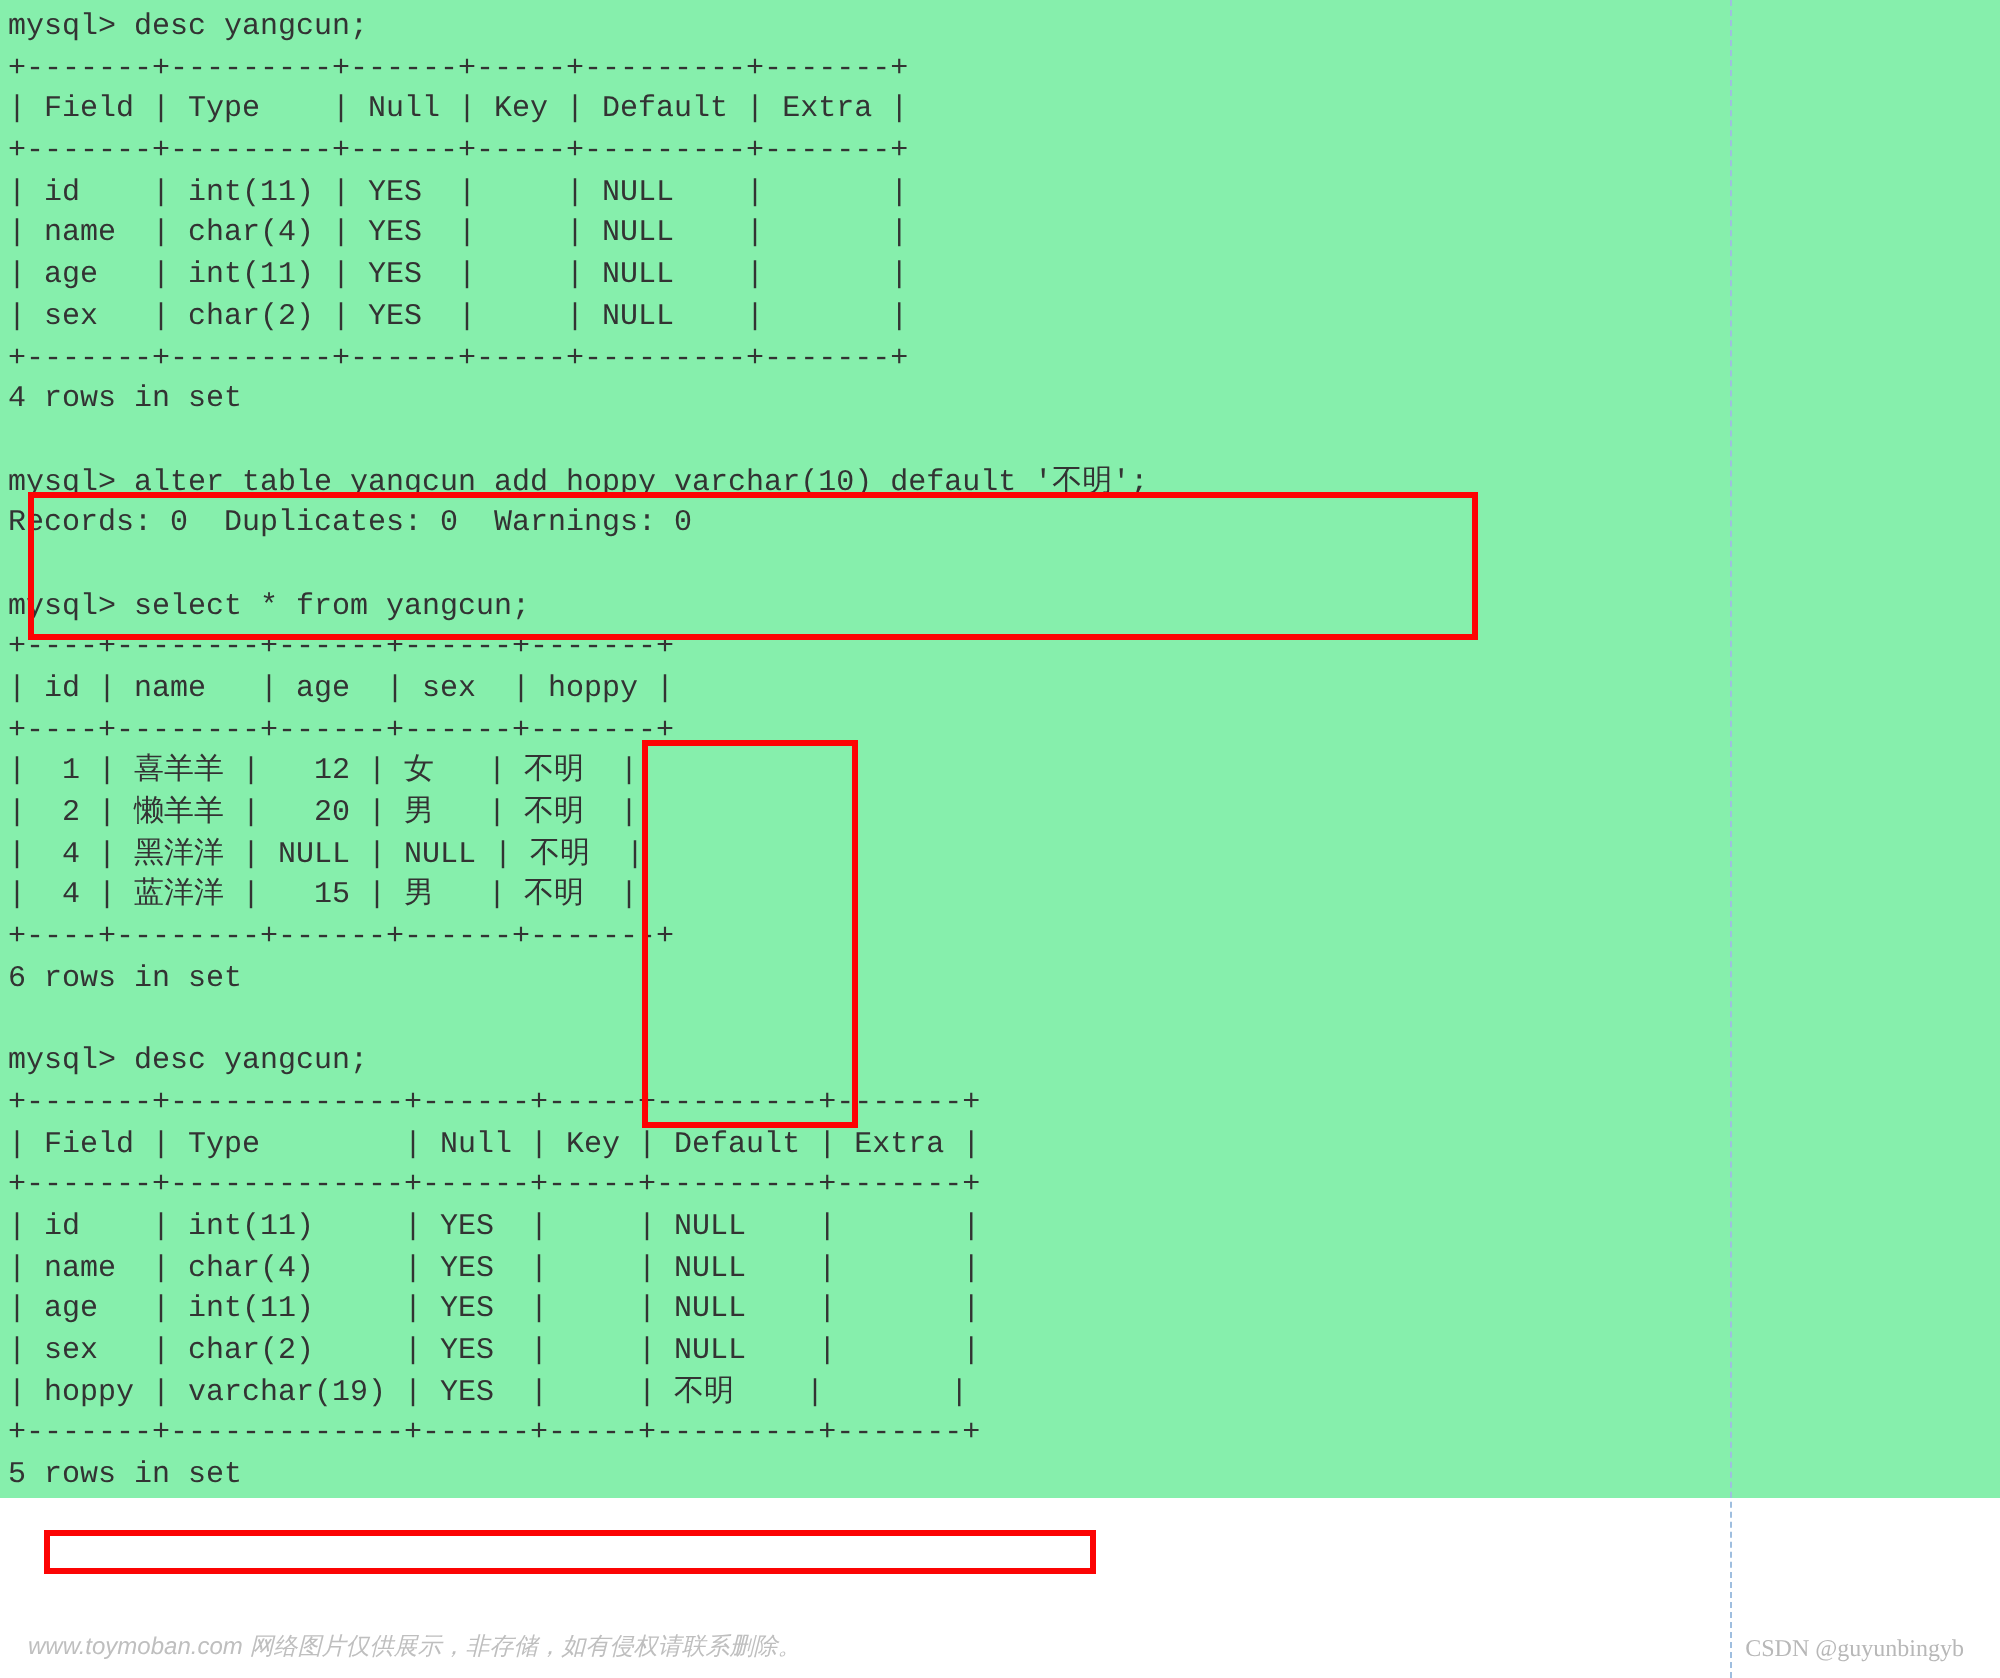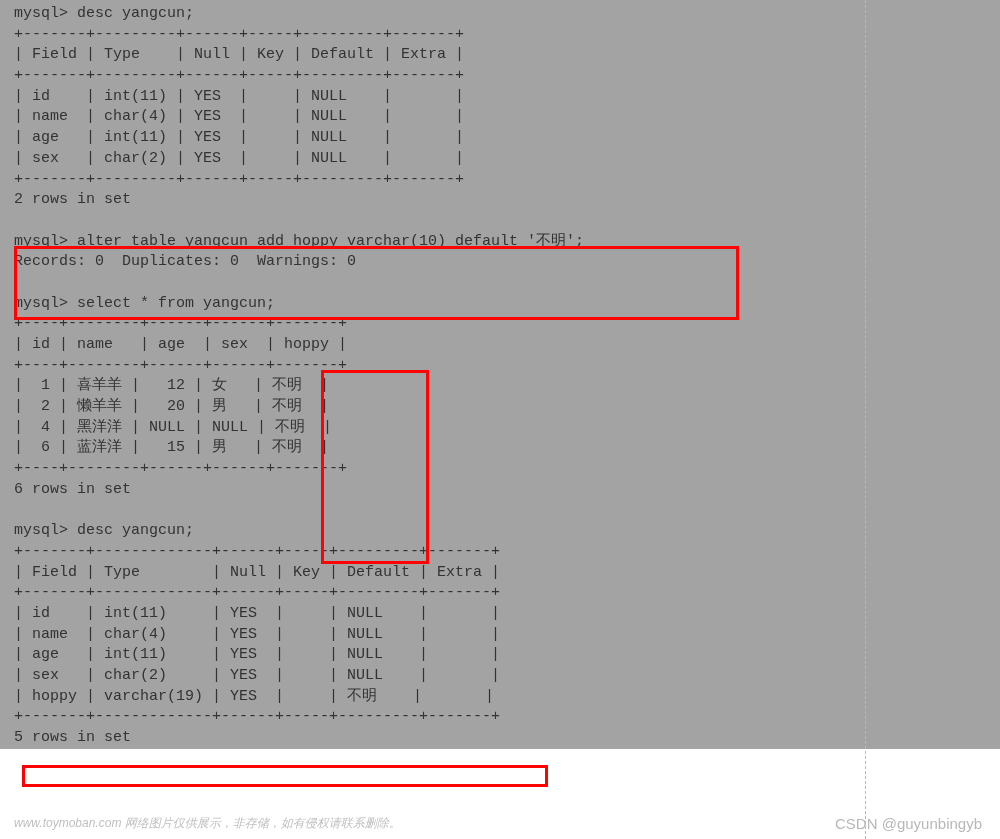--- a/index.html
+++ b/index.html
@@ -7,24 +7,24 @@
     padding: 0;
     font-family: "Courier New", monospace;
     font-size: 15px;
     background: #ffffff;
     width: 1000px;
     height: 839px;
     position: relative;
     overflow: hidden;
   }
   .terminal {
-    padding: 4px 0 0 14px;
+    padding: 4px 0 0 4px;
     color: #333;
     line-height: 1.38;
-    background: #a3a3a3;
+    background: #86efac;
   }
   .line { white-space: pre; }
   .highlight-box {
     position: absolute;
     border: 3px solid #fc0404;
     pointer-events: none;
     box-sizing: border-box;
   }
   .box1 { left: 14px; top: 246px; width: 725px; height: 74px; }
   .box2 { left: 321px; top: 370px; width: 108px; height: 194px; }
@@ -43,51 +43,51 @@
     font-size: 12px;
     color: #bfbfbf;
     font-family: Arial, sans-serif;
     white-space: nowrap;
     font-style: italic;
   }
   .watermark-right {
     position: absolute;
     right: 18px;
     bottom: 7px;
-    font-size: 15px;
+    font-size: 12px;
     color: #b8b8b8;
-    font-family: Liberation Sans, sans-serif;
+    font-family: Liberation Serif, serif;
   }
 </style>
 </head>
 <body>
 
 <div class="terminal">
   <div class="line">mysql&gt; desc yangcun;</div>
   <div class="line">+-------+---------+------+-----+---------+-------+</div>
   <div class="line">| Field | Type    | Null | Key | Default | Extra |</div>
   <div class="line">+-------+---------+------+-----+---------+-------+</div>
   <div class="line">| id    | int(11) | YES  |     | NULL    |       |</div>
   <div class="line">| name  | char(4) | YES  |     | NULL    |       |</div>
   <div class="line">| age   | int(11) | YES  |     | NULL    |       |</div>
   <div class="line">| sex   | char(2) | YES  |     | NULL    |       |</div>
   <div class="line">+-------+---------+------+-----+---------+-------+</div>
-  <div class="line">2 rows in set</div>
+  <div class="line">4 rows in set</div>
   <div class="line"> </div>
   <div class="line">mysql&gt; alter table yangcun add hoppy varchar(10) default '不明';</div>
   <div class="line">Records: 0  Duplicates: 0  Warnings: 0</div>
   <div class="line"> </div>
   <div class="line">mysql&gt; select * from yangcun;</div>
   <div class="line">+----+--------+------+------+-------+</div>
   <div class="line">| id | name   | age  | sex  | hoppy |</div>
   <div class="line">+----+--------+------+------+-------+</div>
   <div class="line">|  1 | 喜羊羊 |   12 | 女   | 不明  |</div>
   <div class="line">|  2 | 懒羊羊 |   20 | 男   | 不明  |</div>
   <div class="line">|  4 | 黑洋洋 | NULL | NULL | 不明  |</div>
-  <div class="line">|  6 | 蓝洋洋 |   15 | 男   | 不明  |</div>
+  <div class="line">|  4 | 蓝洋洋 |   15 | 男   | 不明  |</div>
   <div class="line">+----+--------+------+------+-------+</div>
   <div class="line">6 rows in set</div>
   <div class="line"> </div>
   <div class="line">mysql&gt; desc yangcun;</div>
   <div class="line">+-------+-------------+------+-----+---------+-------+</div>
   <div class="line">| Field | Type        | Null | Key | Default | Extra |</div>
   <div class="line">+-------+-------------+------+-----+---------+-------+</div>
   <div class="line">| id    | int(11)     | YES  |     | NULL    |       |</div>
   <div class="line">| name  | char(4)     | YES  |     | NULL    |       |</div>
   <div class="line">| age   | int(11)     | YES  |     | NULL    |       |</div>

